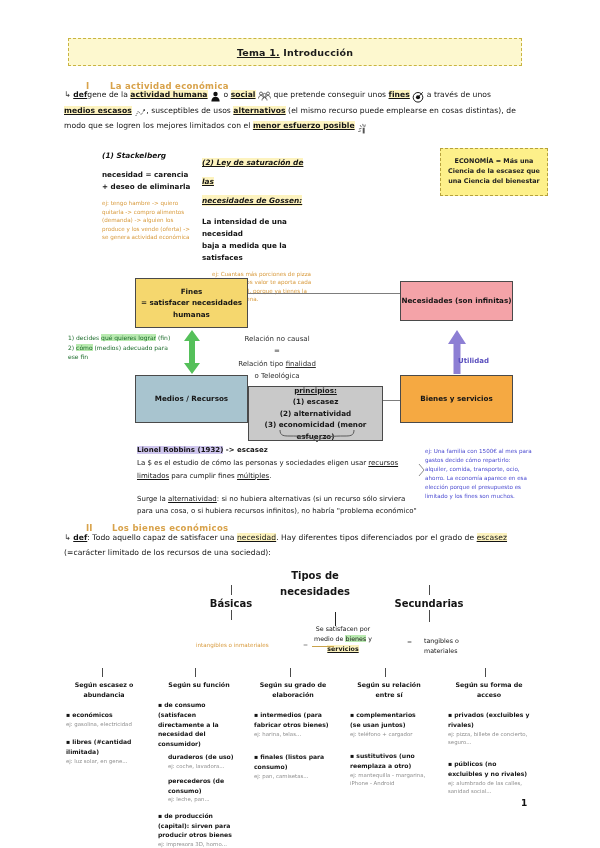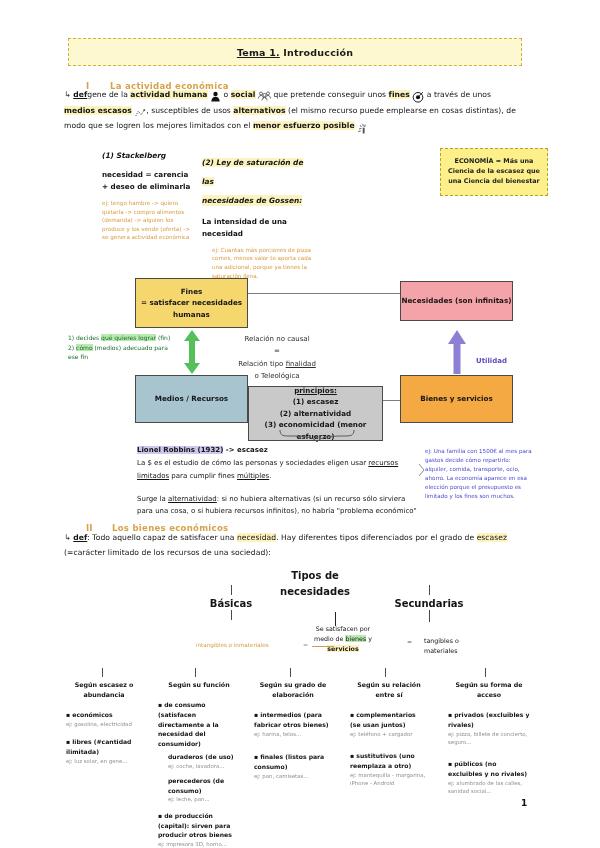--- a/index.html
+++ b/index.html
@@ -19,21 +19,21 @@
   .title-banner .t1{
     font-size:9.5px;color:#1a1a1a;font-weight:bold;letter-spacing:.2px;
   }
   .title-banner .t1 u{text-decoration:underline;}
 
   
   .sec-head{font-size:8.5px;color:#d8a24a;font-weight:bold;letter-spacing:.3px;}
   .sec-num{font-size:8.5px;color:#d8a24a;font-weight:bold;}
 
   .body-txt{font-size:7.6px;color:#141414;line-height:1.85;letter-spacing:.05px;}
-  .hl{background:#fdf3bf;}
+  .hl{background:#fdf3bf;text-decoration:underline;}
   .hl-g{background:#b9eab0;}
   u.ul{text-decoration:underline;}
 
   
   .ic{display:inline-block;vertical-align:middle;}
 
   
   .card-h{font-size:7.4px;font-weight:bold;color:#141414;line-height:1.5;}
   .card-b{font-size:7.2px;font-weight:bold;color:#141414;line-height:1.65;}
   .card-ej{font-size:5.6px;color:#d89a3c;line-height:1.55;}
@@ -149,20 +149,21 @@
     <div class="card-h" style="font-style:italic;">(1) Stackelberg</div>
     <div class="card-b" style="margin-top:8px;">necesidad = carencia</div>
     <div class="card-b">+ deseo de eliminarla</div>
     <div class="card-ej" style="margin-top:6px;">ej: tengo hambre -&gt; quiero quitarla -&gt; compro alimentos (demanda) -&gt; alguien los produce y los vende (oferta) -&gt; se genera actividad económica</div>
   </div>
 
   <div class="abs" style="left:202px;top:150px;width:110px;">
     <div class="card-h hl" style="font-style:italic;display:inline;">(2) Ley de saturación de las</div>
     <div class="card-h hl" style="font-style:italic;display:inline-block;margin-top:1px;">necesidades de Gossen:</div>
     <div class="card-b" style="margin-top:9px;">La intensidad de una necesidad</div>
+    <div class="card-b">baja a medida que la satisfaces</div>
     <div class="card-ej" style="margin-top:6px;padding-left:10px;">ej: Cuantas más porciones de pizza comes, menos valor te aporta cada una adicional, porque ya tienes la saturación llena.</div>
   </div>
 
   <div class="abs econ-box">
     <span>ECONOMÍA = Más una Ciencia de la escasez que una Ciencia del bienestar</span>
   </div>
 
   <div class="abs connector" style="left:248px;top:293px;width:188px;height:1px;"></div>
   <div class="abs connector" style="left:242px;top:400px;width:192px;height:1px;"></div>
 
@@ -199,21 +200,21 @@
     <svg width="20" height="44" viewBox="0 0 20 44">
       <polygon points="10,0 18,11 13,11 13,33 18,33 10,44 2,33 7,33 7,11 2,11" fill="#55c05a"></polygon>
     </svg>
   </div>
 
   <div class="abs" style="left:447px;top:330px;">
     <svg width="20" height="44" viewBox="0 0 20 44">
       <polygon points="10,0 19,14 13.5,14 13.5,44 6.5,44 6.5,14 1,14" fill="#8d7fd4"></polygon>
     </svg>
   </div>
-  <div class="abs" style="left:476px;top:348px;">
+  <div class="abs" style="left:458px;top:348px;">
     <span style="font-size:7px;color:#5a4fbe;font-weight:bold;">Utilidad</span>
   </div>
 
   <div class="abs mid-note" style="left:212px;top:333px;width:130px;">
     <div>Relación no causal</div>
     <div>=</div>
     <div><span>Relación tipo </span><u class="ul">finalidad</u></div>
     <div>o Teleológica</div>
   </div>
 

